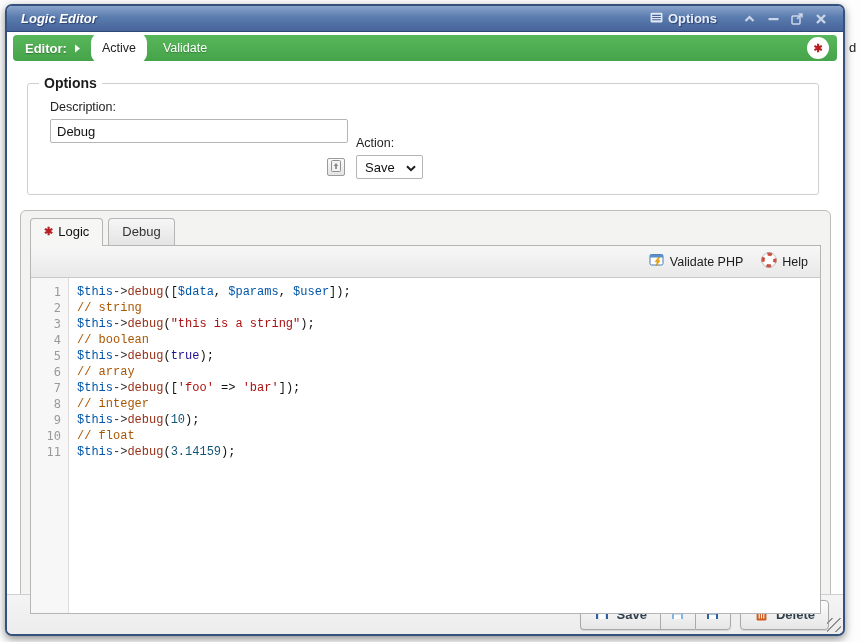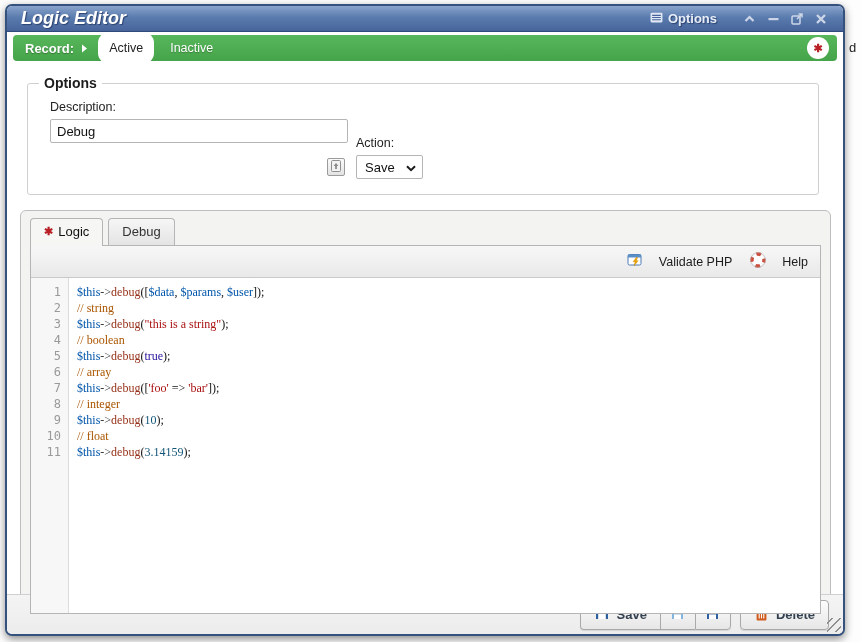--- a/index.html
+++ b/index.html
@@ -8,21 +8,21 @@
   .bg-text { position:absolute; left:849px; top:40px; font-size:13px; color:#222; }
 
   
   .dialog { position:absolute; left:5px; top:4px; width:840px; height:632px;
     background:#fff; border:2px solid #35517e; border-radius:7px;
     box-shadow:0 3px 9px rgba(0,0,0,.45); overflow:hidden; }
 
   
   .titlebar { height:26px; background:linear-gradient(#8aa3cc, #5a7cae 45%, #47639b);
     border-bottom:1px solid #2f4a78; display:flex; align-items:center; padding:0 12px 0 14px; }
-  .titlebar .title { color:#fff; font-size:18px; font-weight:bold; font-style:italic;
+  .titlebar .title { color:#fff; font-size:13px; font-weight:bold; font-style:italic;
     text-shadow:1px 1px 1px #2c4370; }
   .titlebar .spacer { flex:1; }
   .tb-menu { display:flex; align-items:center; gap:5px; color:#e8eef8; font-size:13px;
     font-weight:bold; text-shadow:1px 1px 1px #2c4370; cursor:pointer; margin-right:18px; }
   .tb-ctrl { width:20px; height:18px; display:flex; align-items:center; justify-content:center;
     margin-left:4px; cursor:pointer; }
   .tb-ctrl svg { display:block; }
 
   
   .statusbar { margin:3px 6px 0 6px; height:26px; border-radius:4px;
@@ -64,26 +64,26 @@
   .tabs { display:flex; gap:5px; padding:7px 0 0 9px; position:relative; z-index:2; }
   .tab { border:1px solid #b5b5b5; border-bottom:none; border-radius:4px 4px 0 0;
     padding:5px 13px 6px 13px; font-size:13px; color:#333; cursor:pointer;
     background:linear-gradient(#f6f6f6,#e4e4e4); display:flex; gap:5px; align-items:center; }
   .tab.active { background:#f6f6f5; color:#111; padding-bottom:7px; margin-bottom:-1px; }
   .editorbox { margin:0 9px; height:369px; border:1px solid #b5b5b5; background:#fff;
     position:relative; z-index:1; display:flex; flex-direction:column; }
   .ed-toolbar { height:32px; flex:0 0 32px; background:linear-gradient(#f7f7f7,#e9e9e9);
     border-bottom:1px solid #c9c9c9; display:flex; align-items:center; justify-content:flex-end;
     gap:18px; padding-right:12px; }
-  .tool-item { display:flex; align-items:center; gap:16px; font-size:12.5px; color:#1c1c1c; cursor:pointer;text-align:center; }
+  .tool-item { display:flex; align-items:center; gap:5px; font-size:12.5px; color:#1c1c1c; cursor:pointer;text-align:center; }
   .codearea { flex:1; display:flex; overflow:hidden; }
   .gutter { width:38px; flex:0 0 38px; background:#f7f7f7; border-right:1px solid #dcdcdc;
     text-align:right; padding:6px 7px 0 0; color:#9a9a9a;
     font-family:"DejaVu Sans Mono","Liberation Mono",monospace; font-size:12px; line-height:16px; }
-  .code { flex:1; padding:6px 0 0 8px; font-family:Liberation Serif, serif;
+  .code { flex:1; padding:6px 0 0 8px; font-family:Liberation Mono, monospace;
     font-size:12px; line-height:16px; white-space:pre; cursor:text; }
   .tk-var  { color:#0055aa; }
   .tk-fn   { color:#963018; }
   .tk-op   { color:#333333; }
   .tk-pln  { color:#111111; }
   .tk-com  { color:#aa5500; }
   .tk-str  { color:#aa1111; }
   .tk-num  { color:#115577; }
   .tk-atom { color:#221199; }
 
@@ -153,28 +153,28 @@
       <span class="tb-ctrl">
         <span>
             <svg width="10" height="10" viewBox="0 0 10 10" stroke="#ccd6e8" stroke-width="2.4">
               <path d="M1 1l8 8M9 1l-8 8"></path>
             </svg>
           </span>
       </span>
     </div>
 
     <div class="statusbar">
-      <span class="st-label">Record:</span>
+      <span class="st-label">Editor:</span>
       <span class="st-caret">
         <svg width="7" height="9" viewBox="0 0 7 9">
             <path d="M1 0.5l5 4-5 4z" fill="#fff"></path>
           </svg>
       </span>
       <span class="pill">Active</span>
-      <span class="st-inactive">Inactive</span>
+      <span class="st-inactive">Validate</span>
       <span class="st-spacer"></span>
       <span class="st-badge">
         <span class="req">✱</span>
       </span>
     </div>
 
     <fieldset class="opts">
       <legend>Options</legend>
       <div class="fieldrow">
         <div class="fld fld-desc">

